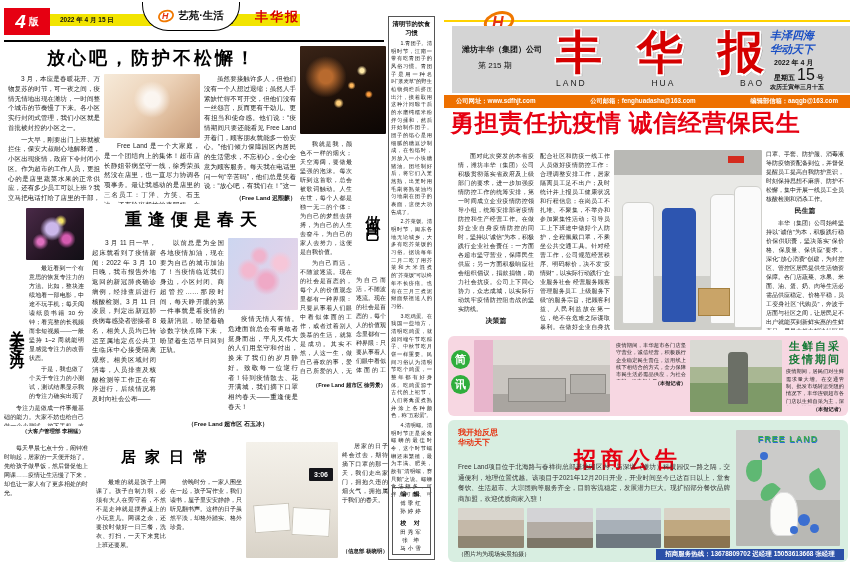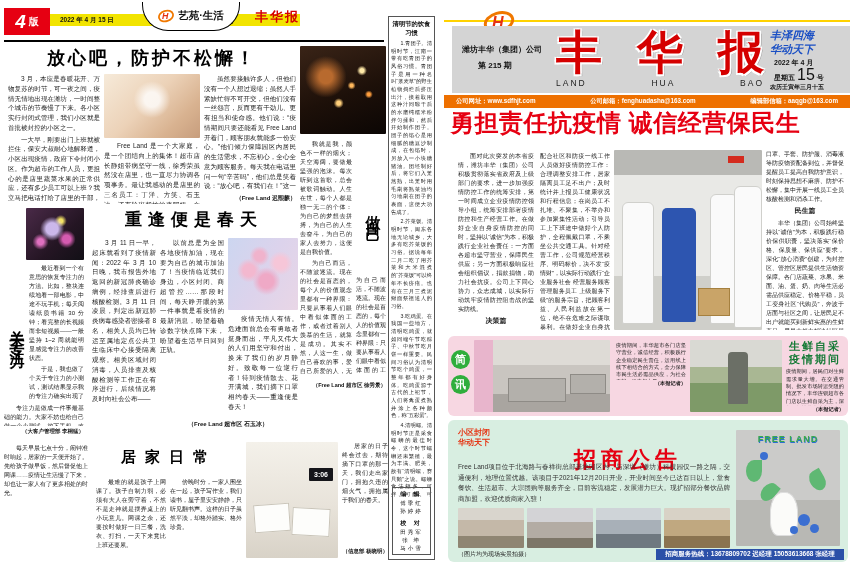--- a/index.html
+++ b/index.html
@@ -32,21 +32,21 @@
   .qm-box{left:388px;top:16px;width:47px;height:544px;border:1px solid #555;background:#fff;box-sizing:border-box;padding:3px 2px;}
   .qm-title{font-size:6.3px;font-weight:bold;text-align:center;margin-bottom:2px;}
   .staff-box{position:absolute;left:3px;right:3px;bottom:4px;height:66px;border:1px solid #555;
              display:flex;flex-direction:column;align-items:center;justify-content:center;gap:1px;}
   .staff-box .lbl{font-size:6px;font-weight:bold;letter-spacing:3px;}
   .staff-box .nm{font-size:5.5px;letter-spacing:2px;}
   
   .mast-topline{left:0;top:14px;width:406px;height:2px;background:#ffd200;}
   .gray-band{left:8px;top:20px;width:398px;height:67px;background:#d4d4d4;}
   .mast-company{position:absolute;left:10px;top:18px;font-size:8px;font-weight:bold;}
-  .mast-issue{position:absolute;left:26px;top:34px;font-size:8px;font-weight:bold;}
+  .mast-issue{position:absolute;left:26px;top:34px;font-size:8px;font-weight:normal;}
   .mast-title{position:absolute;left:104px;top:-4px;width:208px;display:flex;justify-content:space-between;}
   .mast-title span{font-size:46px;font-weight:bold;color:#d50000;
       text-shadow:-1.5px -1.5px 0 #fff,1.5px -1.5px 0 #fff,-1.5px 1.5px 0 #fff,1.5px 1.5px 0 #fff,2px 2px 0 #999;}
   .mast-py{position:absolute;left:104px;top:52px;width:208px;display:flex;justify-content:space-between;
            font-size:8.5px;letter-spacing:2px;color:#222;}
   .mast-slogan{position:absolute;left:318px;top:3px;width:84px;color:#1a4fc4;font-weight:bold;
                font-style:italic;font-size:11px;line-height:1.25;}
   .mast-date1{position:absolute;left:322px;top:32px;font-size:7px;font-weight:bold;}
   .mast-daterow{position:absolute;left:322px;top:41px;display:flex;align-items:flex-end;gap:2px;}
   .mast-daterow .wk{font-size:7px;font-weight:bold;}
@@ -341,21 +341,21 @@
         </div>
         <div class="sec-txt" style="height:38px;margin-top:2px;">
           <span>疫情期间，居民们对生鲜需求量大增。在交通管制、批发市场转运受阻的情况下，丰华连锁超市各门店以生鲜自采为主，深入田间地头直采直购，确保生鲜商品供应充足、价格稳定，全力保障民生工作。</span>
         </div>
         <div class="sec-by">（本报记者）</div>
       </div>
     </div>
 
     <div class="abs mint-band">
       <div class="abs notice-tag serif" style="left:10px;top:8px;">
-        <div>小区封闭</div>
+        <div>我开始反思</div>
         <div>华动天下</div>
       </div>
       <div class="abs notice-title" style="left:90px;top:25px;width:180px;">招商公告</div>
       <div class="abs notice-body" style="left:10px;top:42px;width:272px;height:44px;">Free Land项目位于北海路与春祥街总部基地园区内，与深圳（潍坊）科技园仅一路之隔，交通便利，地理位置优越。该项目于2021年12月20日开业，开业时间至今已达百日以上，堂食餐饮、生活超市、大宗团购等服务齐全，目前客流稳定，发展潜力巨大。现扩招部分餐饮品牌商加盟，欢迎优质商家入驻！</div>
       <div class="abs" style="left:10px;top:88px;width:272px;height:40px;display:flex;gap:3px;">
         <div class="photo ph-m1" style="position:relative;flex:1;height:40px;"></div>
         <div class="photo ph-m2" style="position:relative;flex:1;height:40px;"></div>
         <div class="photo ph-m3" style="position:relative;flex:1;height:40px;"></div>
         <div class="photo ph-m4" style="position:relative;flex:1;height:40px;"></div>
       </div>

